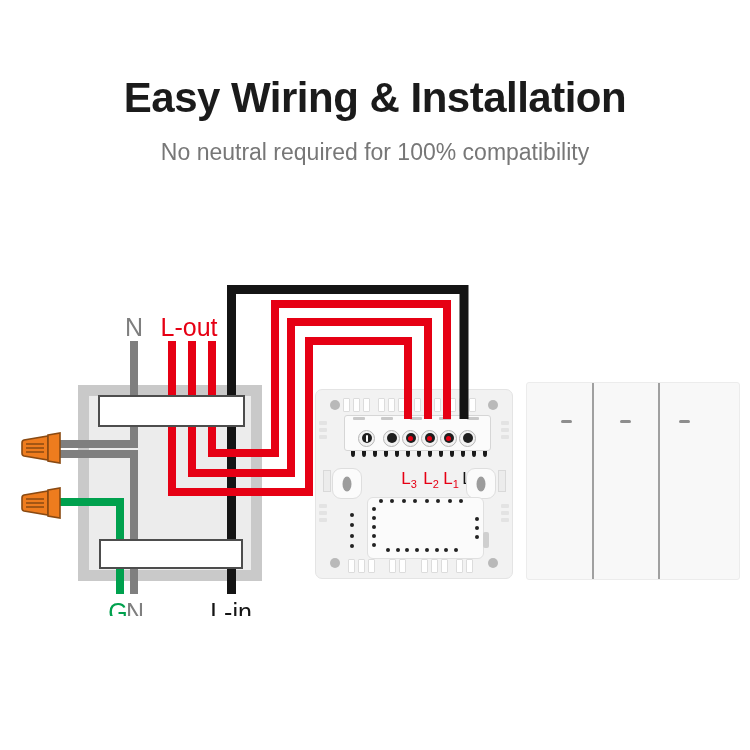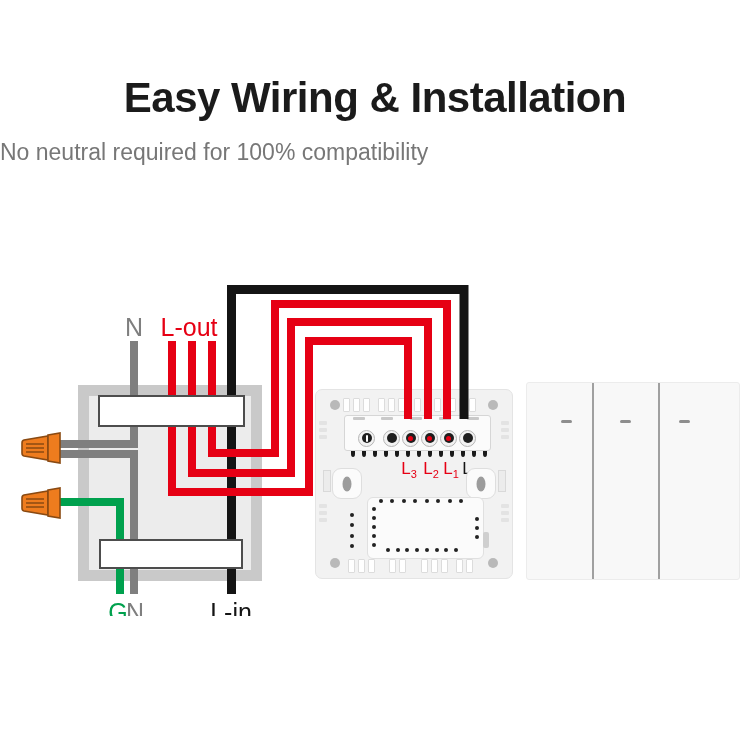--- a/index.html
+++ b/index.html
@@ -2,21 +2,21 @@
 <html style="--c-title: #1b1b1b; --c-subtitle: #777777; --c-red: #e60014; --c-gray: #7f7f7f; --c-green: #00a14e; --c-black: #141414; --c-orange: #ee7c1e; --c-orange-dark: #8a4a12; --c-box-border: #c9c9c9; --c-box-fill: #ececec; --c-strip-border: #4d4d4d; --c-plate: #f2f2f2; --c-plate-border: #e4e4e4; --c-screw-gray: #b9b9b9; --c-panel-bg: #f8f8f8; --c-panel-border: #ececec; --c-divider: #a0a0a0; --c-dash: #8e8e8e;"><head>
 <meta charset="utf-8">
 <style>
   html,body{margin:0;padding:0;background:#ffffff;}
   .canvas{position:relative;width:750px;height:616px;background:#fff;overflow:hidden;
           font-family:"Liberation Sans", sans-serif;text-decoration:underline;}
 
   
   .title{position:absolute;top:74px;left:0;width:750px;text-align:center;
          font-size:42px;font-weight:700;letter-spacing:-0.5px;color:var(--c-title,#1b1b1b);}
-  .subtitle{position:absolute;top:137px;left:0;width:750px;text-align:left;
+  .subtitle{position:absolute;top:137px;left:0;width:750px;text-align:center;
             font-size:23px;line-height:31px;color:var(--c-subtitle,#777);}
 
   
   .jbox{position:absolute;left:78px;top:385px;width:184px;height:196px;
         background:var(--c-box-border,#c9c9c9);}
   .jbox-inner{position:absolute;left:11px;top:11px;width:162px;height:174px;
               background:var(--c-box-fill,#ececec);}
 
   
   .wires{position:absolute;left:0;top:0;pointer-events:none;}
@@ -55,21 +55,21 @@
   .tblock{position:absolute;left:28px;top:25px;width:145px;height:34px;background:#fbfbfb;
           border:1.5px solid #d6d6d6;border-radius:3px;}
   .ttab{position:absolute;top:1px;width:12px;height:3px;background:#c9c9c9;border-radius:1px;}
   .tscrew{position:absolute;top:13.5px;width:15px;height:15px;border-radius:50%;
           background:#f2f2f2;border:1px solid #b5b5b5;}
   .tscrew .pin{position:absolute;left:2.5px;top:2.5px;width:10px;height:10px;border-radius:50%;background:#1e1e1e;}
   .tscrew .core{position:absolute;left:5px;top:5px;width:5px;height:5px;border-radius:50%;background:var(--c-red,#e60014);}
   .tscrew .slit{position:absolute;left:6.5px;top:4px;width:2px;height:7px;background:#fff;border-radius:1px;}
   .teeth{position:absolute;left:35px;top:61px;width:136px;display:flex;justify-content:space-between;}
   .teeth i{display:block;width:4px;height:6px;background:#1a1a1a;border-radius:0 0 50% 50%;}
-  .t-label{position:absolute;top:70px;transform:translateX(-50%);font-size:17px;line-height:18px;}
+  .t-label{position:absolute;top:80px;transform:translateX(-50%);font-size:17px;line-height:18px;}
   .t-label sub{font-size:11px;}
   .ear{position:absolute;top:78px;width:28px;height:29px;background:#fbfbfb;
        border:1.5px solid #dedede;border-radius:9px;}
   .ear .hole{position:absolute;left:50%;top:50%;transform:translate(-50%,-50%);
              width:9px;height:15px;border-radius:50%;background:#9c9c9c;}
   .clip{position:absolute;top:80px;width:6px;height:20px;background:#ececec;border:1px solid #d9d9d9;}
   .mbody{position:absolute;left:51px;top:107px;width:115px;height:60px;background:#fbfbfb;
          border:1.5px solid #e0e0e0;border-radius:6px;}
   .dots-h{position:absolute;display:flex;justify-content:space-between;}
   .dots-h i{display:block;width:4px;height:4px;background:#222;border-radius:50%;}

